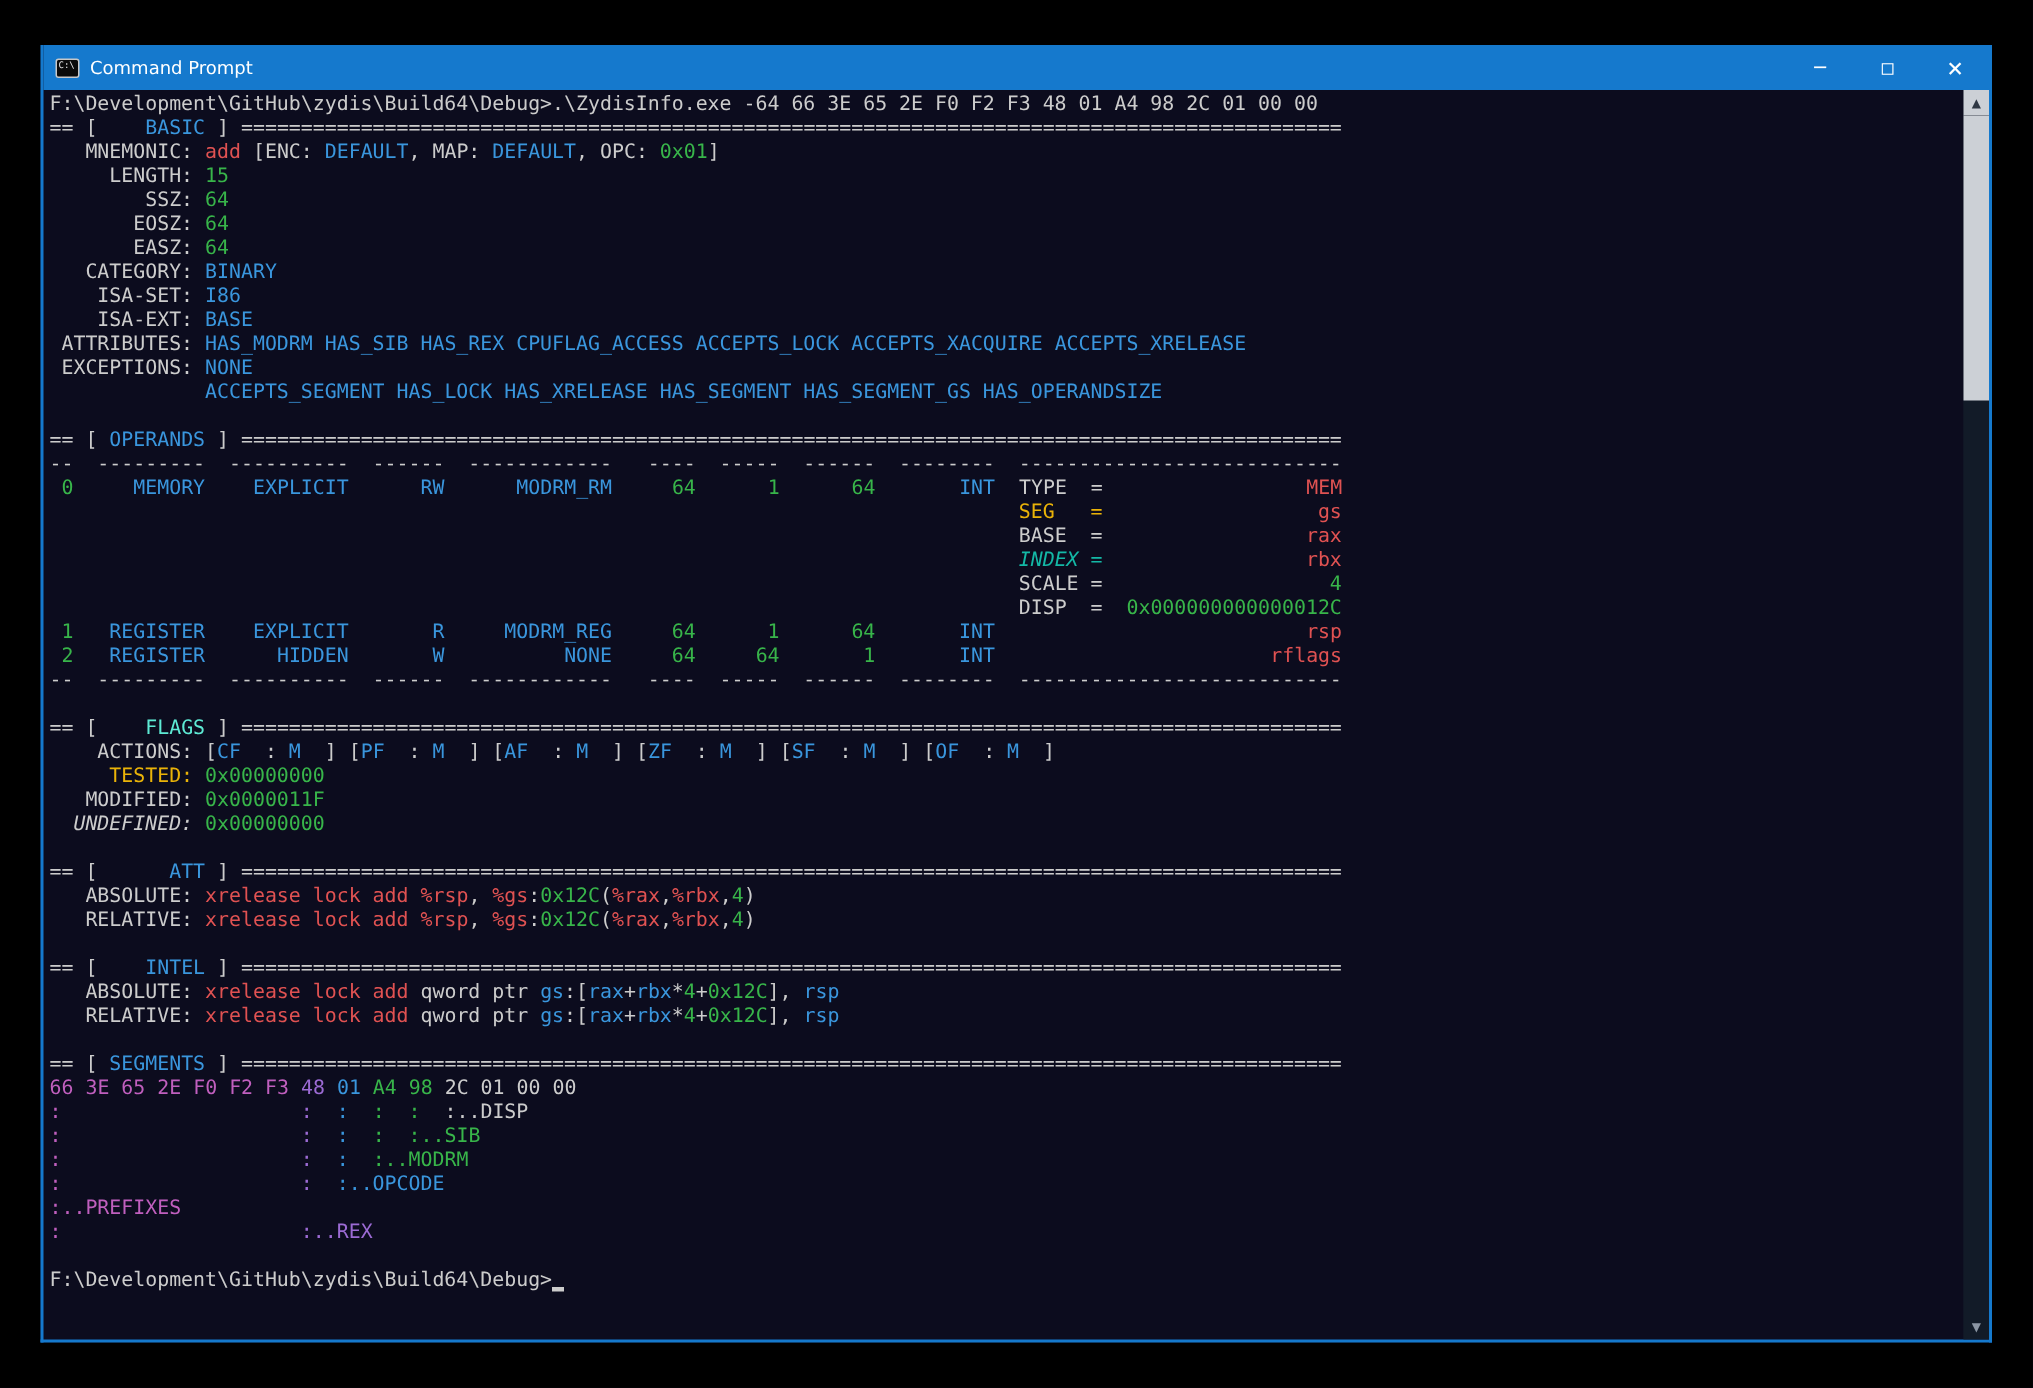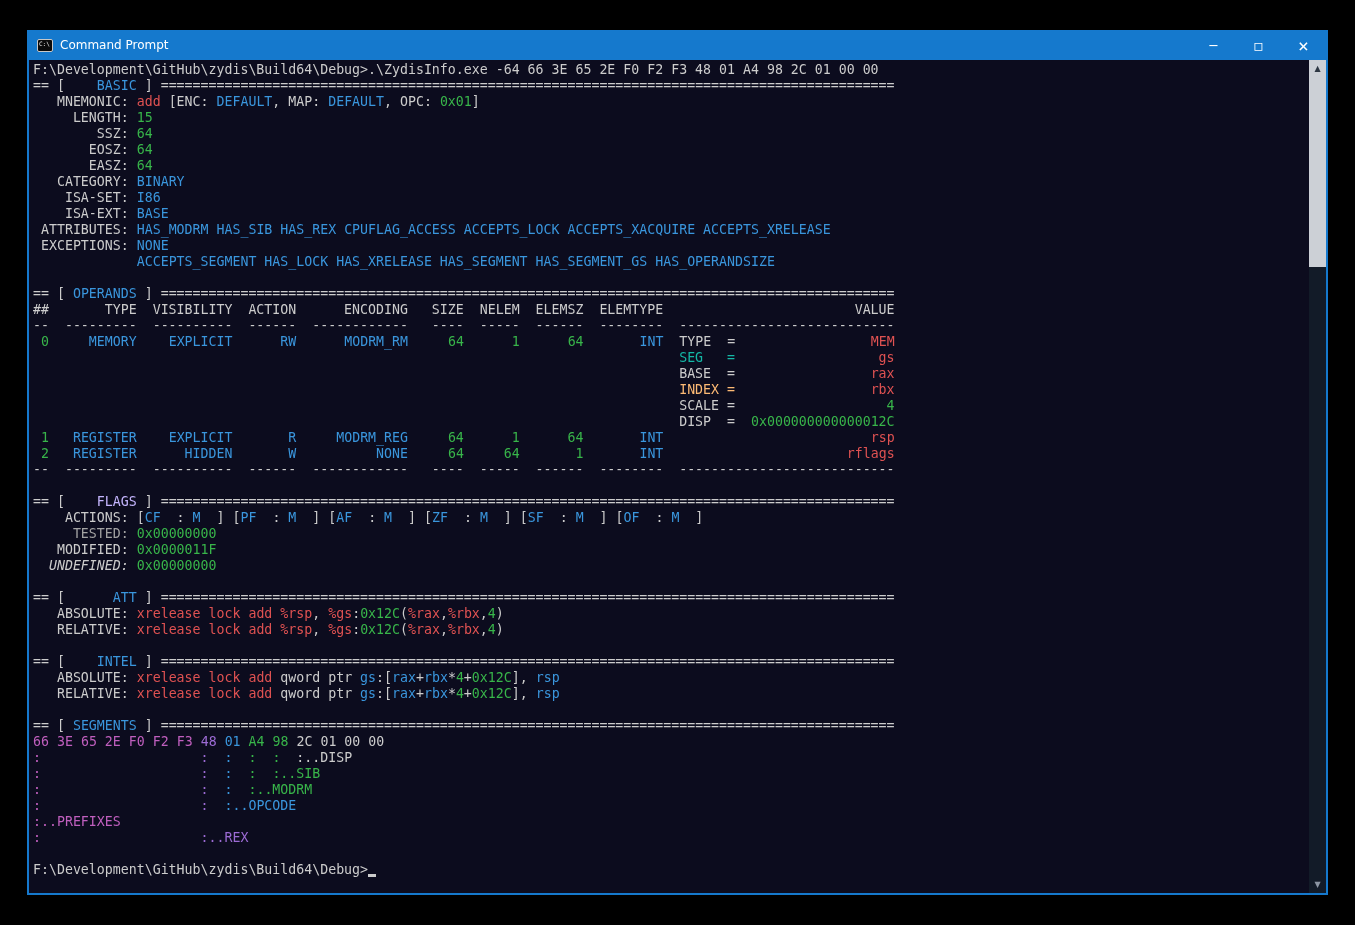--- a/index.html
+++ b/index.html
@@ -65,35 +65,34 @@
           <div class="cline"><span style="color: rgb(204, 204, 204);">       EOSZ: </span><span style="color: rgb(56, 181, 74);">64</span></div>
           <div class="cline"><span style="color: rgb(204, 204, 204);">       EASZ: </span><span style="color: rgb(56, 181, 74);">64</span></div>
           <div class="cline"><span style="color: rgb(204, 204, 204);">   CATEGORY: </span><span style="color: rgb(58, 150, 221);">BINARY</span></div>
           <div class="cline"><span style="color: rgb(204, 204, 204);">    ISA-SET: </span><span style="color: rgb(58, 150, 221);">I86</span></div>
           <div class="cline"><span style="color: rgb(204, 204, 204);">    ISA-EXT: </span><span style="color: rgb(58, 150, 221);">BASE</span></div>
           <div class="cline"><span style="color: rgb(204, 204, 204);"> ATTRIBUTES: </span><span style="color: rgb(58, 150, 221);">HAS_MODRM HAS_SIB HAS_REX CPUFLAG_ACCESS ACCEPTS_LOCK ACCEPTS_XACQUIRE ACCEPTS_XRELEASE</span></div>
           <div class="cline"><span style="color: rgb(204, 204, 204);"> EXCEPTIONS: </span><span style="color: rgb(58, 150, 221);">NONE</span></div>
           <div class="cline"><span>             </span><span style="color: rgb(58, 150, 221);">ACCEPTS_SEGMENT HAS_LOCK HAS_XRELEASE HAS_SEGMENT HAS_SEGMENT_GS HAS_OPERANDSIZE</span></div>
           <div class="cline"></div>
           <div class="cline"><span style="color: rgb(204, 204, 204);">== [</span><span style="color: rgb(58, 150, 221); margin-top: 43px;"> OPERANDS</span><span style="color: rgb(204, 204, 204);"> ] </span><span>============================================================================================</span></div>
-          <div class="cline"><span style="color: rgb(204, 204, 204);">##       TYPE  VISIBILITY  ACTION      ENCODING   SIZE  NELEM  ELEMSZ  ELEMTYPE                        VALUE</span></div>
           <div class="cline"><span style="color: rgb(204, 204, 204);">--  ---------  ----------  ------  ------------   ----  -----  ------  --------  ---------------------------</span></div>
           <div class="cline"><span style="color: rgb(204, 204, 204);"> </span><span style="color: rgb(56, 181, 74);">0</span><span>     </span><span style="color: rgb(58, 150, 221);">MEMORY</span><span>    </span><span style="color: rgb(58, 150, 221);">EXPLICIT</span><span>      </span><span style="color: rgb(58, 150, 221);">RW</span><span>      </span><span style="color: rgb(58, 150, 221);">MODRM_RM</span><span>     </span><span style="color: rgb(56, 181, 74);">64</span><span>      </span><span style="color: rgb(56, 181, 74);">1</span><span>      </span><span style="color: rgb(56, 181, 74);">64</span><span>       </span><span style="color: rgb(58, 150, 221);">INT</span><span style="color: rgb(204, 204, 204);">  TYPE  =</span><span>                 </span><span style="color: rgb(224, 82, 82);">MEM</span></div>
-          <div class="cline"><span>                                                                                 </span><span style="color: #14b8a6;">SEG   =</span><span>                  </span><span style="color: rgb(224, 82, 82);">gs</span></div>
+          <div class="cline"><span>                                                                                 </span><span style="color: #eab308;">SEG   =</span><span>                  </span><span style="color: rgb(224, 82, 82);">gs</span></div>
           <div class="cline"><span>                                                                                 </span><span style="color: rgb(204, 204, 204);">BASE  =</span><span>                 </span><span style="color: rgb(224, 82, 82);">rax</span></div>
-          <div class="cline"><span>                                                                                 </span><span style="color: #fdba74;">INDEX =</span><span>                 </span><span style="color: rgb(224, 82, 82);">rbx</span></div>
+          <div class="cline"><span>                                                                                 </span><span style="color: #14b8a6; font-style: italic;">INDEX =</span><span>                 </span><span style="color: rgb(224, 82, 82);">rbx</span></div>
           <div class="cline"><span>                                                                                 </span><span style="color: rgb(204, 204, 204);">SCALE =</span><span>                   </span><span style="color: rgb(56, 181, 74);">4</span></div>
           <div class="cline"><span>                                                                                 </span><span style="color: rgb(204, 204, 204);">DISP  =</span><span>  </span><span style="color: rgb(56, 181, 74);">0x000000000000012C</span></div>
           <div class="cline"><span style="color: rgb(204, 204, 204);"> </span><span style="color: rgb(56, 181, 74);">1</span><span>   </span><span style="color: rgb(58, 150, 221);">REGISTER</span><span>    </span><span style="color: rgb(58, 150, 221);">EXPLICIT</span><span>       </span><span style="color: rgb(58, 150, 221);">R</span><span>     </span><span style="color: rgb(58, 150, 221);">MODRM_REG</span><span>     </span><span style="color: rgb(56, 181, 74);">64</span><span>      </span><span style="color: rgb(56, 181, 74);">1</span><span>      </span><span style="color: rgb(56, 181, 74);">64</span><span>       </span><span style="color: rgb(58, 150, 221);">INT</span><span>                          </span><span style="color: rgb(224, 82, 82);">rsp</span></div>
           <div class="cline"><span style="color: rgb(204, 204, 204);"> </span><span style="color: rgb(56, 181, 74);">2</span><span>   </span><span style="color: rgb(58, 150, 221);">REGISTER</span><span>      </span><span style="color: rgb(58, 150, 221);">HIDDEN</span><span>       </span><span style="color: rgb(58, 150, 221);">W</span><span>          </span><span style="color: rgb(58, 150, 221);">NONE</span><span>     </span><span style="color: rgb(56, 181, 74);">64</span><span>     </span><span style="color: rgb(56, 181, 74);">64</span><span>       </span><span style="color: rgb(56, 181, 74);">1</span><span>       </span><span style="color: rgb(58, 150, 221);">INT</span><span>                       </span><span style="color: rgb(224, 82, 82);">rflags</span></div>
           <div class="cline"><span style="color: rgb(204, 204, 204);">--  ---------  ----------  ------  ------------   ----  -----  ------  --------  ---------------------------</span></div>
           <div class="cline"></div>
-          <div class="cline"><span style="color: rgb(204, 204, 204);">== [</span><span style="color: #c4b5fd;">    FLAGS</span><span style="color: rgb(204, 204, 204);"> ] </span><span>============================================================================================</span></div>
+          <div class="cline"><span style="color: rgb(204, 204, 204);">== [</span><span style="color: #5eead4;">    FLAGS</span><span style="color: rgb(204, 204, 204);"> ] </span><span>============================================================================================</span></div>
           <div class="cline"><span style="color: rgb(204, 204, 204);">    ACTIONS: [</span><span style="color: rgb(58, 150, 221);">CF</span><span style="color: rgb(204, 204, 204);">  : </span><span style="color: rgb(58, 150, 221);">M</span><span style="color: rgb(204, 204, 204);">  ] [</span><span style="color: rgb(58, 150, 221);">PF</span><span style="color: rgb(204, 204, 204);">  : </span><span style="color: rgb(58, 150, 221);">M</span><span style="color: rgb(204, 204, 204);">  ] [</span><span style="color: rgb(58, 150, 221);">AF</span><span style="color: rgb(204, 204, 204);">  : </span><span style="color: rgb(58, 150, 221);">M</span><span style="color: rgb(204, 204, 204);">  ] [</span><span style="color: rgb(58, 150, 221);">ZF</span><span style="color: rgb(204, 204, 204);">  : </span><span style="color: rgb(58, 150, 221);">M</span><span style="color: rgb(204, 204, 204);">  ] [</span><span style="color: rgb(58, 150, 221);">SF</span><span style="color: rgb(204, 204, 204);">  : </span><span style="color: rgb(58, 150, 221);">M</span><span style="color: rgb(204, 204, 204);">  ] [</span><span style="color: rgb(58, 150, 221);">OF</span><span style="color: rgb(204, 204, 204);">  : </span><span style="color: rgb(58, 150, 221);">M</span><span style="color: rgb(204, 204, 204);">  ]</span></div>
-          <div class="cline"><span style="color: #a3a3a3;">     TESTED: </span><span style="color: rgb(56, 181, 74);">0x00000000</span></div>
+          <div class="cline"><span style="color: #eab308;">     TESTED: </span><span style="color: rgb(56, 181, 74);">0x00000000</span></div>
           <div class="cline"><span style="color: rgb(204, 204, 204);">   MODIFIED: </span><span style="color: rgb(56, 181, 74);">0x0000011F</span></div>
           <div class="cline"><span style="color: rgb(204, 204, 204); font-style: italic;">  UNDEFINED: </span><span style="color: rgb(56, 181, 74);">0x00000000</span></div>
           <div class="cline"></div>
           <div class="cline"><span style="color: rgb(204, 204, 204);">== [</span><span style="color: rgb(58, 150, 221);">      ATT</span><span style="color: rgb(204, 204, 204);"> ] </span><span>============================================================================================</span></div>
           <div class="cline"><span style="color: rgb(204, 204, 204);">   ABSOLUTE: </span><span style="color: rgb(224, 82, 82);">xrelease lock add</span><span style="color: rgb(204, 204, 204);"> </span><span style="color: rgb(224, 82, 82);">%rsp</span><span style="color: rgb(204, 204, 204);">, </span><span style="color: rgb(224, 82, 82);">%gs</span><span style="color: rgb(204, 204, 204);">:</span><span style="color: rgb(56, 181, 74);">0x12C</span><span style="color: rgb(204, 204, 204);">(</span><span style="color: rgb(224, 82, 82);">%rax</span><span style="color: rgb(204, 204, 204);">,</span><span style="color: rgb(224, 82, 82);">%rbx</span><span style="color: rgb(204, 204, 204);">,</span><span style="color: rgb(56, 181, 74);">4</span><span style="color: rgb(204, 204, 204);">)</span></div>
           <div class="cline"><span style="color: rgb(204, 204, 204);">   RELATIVE: </span><span style="color: rgb(224, 82, 82);">xrelease lock add</span><span style="color: rgb(204, 204, 204);"> </span><span style="color: rgb(224, 82, 82);">%rsp</span><span style="color: rgb(204, 204, 204);">, </span><span style="color: rgb(224, 82, 82);">%gs</span><span style="color: rgb(204, 204, 204);">:</span><span style="color: rgb(56, 181, 74);">0x12C</span><span style="color: rgb(204, 204, 204);">(</span><span style="color: rgb(224, 82, 82);">%rax</span><span style="color: rgb(204, 204, 204);">,</span><span style="color: rgb(224, 82, 82);">%rbx</span><span style="color: rgb(204, 204, 204);">,</span><span style="color: rgb(56, 181, 74);">4</span><span style="color: rgb(204, 204, 204);">)</span></div>
           <div class="cline"></div>
           <div class="cline"><span style="color: rgb(204, 204, 204);">== [</span><span style="color: rgb(58, 150, 221);">    INTEL</span><span style="color: rgb(204, 204, 204);"> ] </span><span>============================================================================================</span></div>
           <div class="cline"><span style="color: rgb(204, 204, 204);">   ABSOLUTE: </span><span style="color: rgb(224, 82, 82);">xrelease lock add</span><span style="color: rgb(204, 204, 204);"> qword ptr </span><span style="color: rgb(58, 150, 221);">gs</span><span style="color: rgb(204, 204, 204);">:[</span><span style="color: rgb(58, 150, 221);">rax</span><span style="color: rgb(204, 204, 204);">+</span><span style="color: rgb(58, 150, 221);">rbx</span><span style="color: rgb(204, 204, 204);">*</span><span style="color: rgb(56, 181, 74);">4</span><span style="color: rgb(204, 204, 204);">+</span><span style="color: rgb(56, 181, 74);">0x12C</span><span style="color: rgb(204, 204, 204);">], </span><span style="color: rgb(58, 150, 221);">rsp</span></div>
           <div class="cline"><span style="color: rgb(204, 204, 204);">   RELATIVE: </span><span style="color: rgb(224, 82, 82);">xrelease lock add</span><span style="color: rgb(204, 204, 204);"> qword ptr </span><span style="color: rgb(58, 150, 221);">gs</span><span style="color: rgb(204, 204, 204);">:[</span><span style="color: rgb(58, 150, 221);">rax</span><span style="color: rgb(204, 204, 204);">+</span><span style="color: rgb(58, 150, 221);">rbx</span><span style="color: rgb(204, 204, 204);">*</span><span style="color: rgb(56, 181, 74);">4</span><span style="color: rgb(204, 204, 204);">+</span><span style="color: rgb(56, 181, 74);">0x12C</span><span style="color: rgb(204, 204, 204);">], </span><span style="color: rgb(58, 150, 221);">rsp</span></div>

